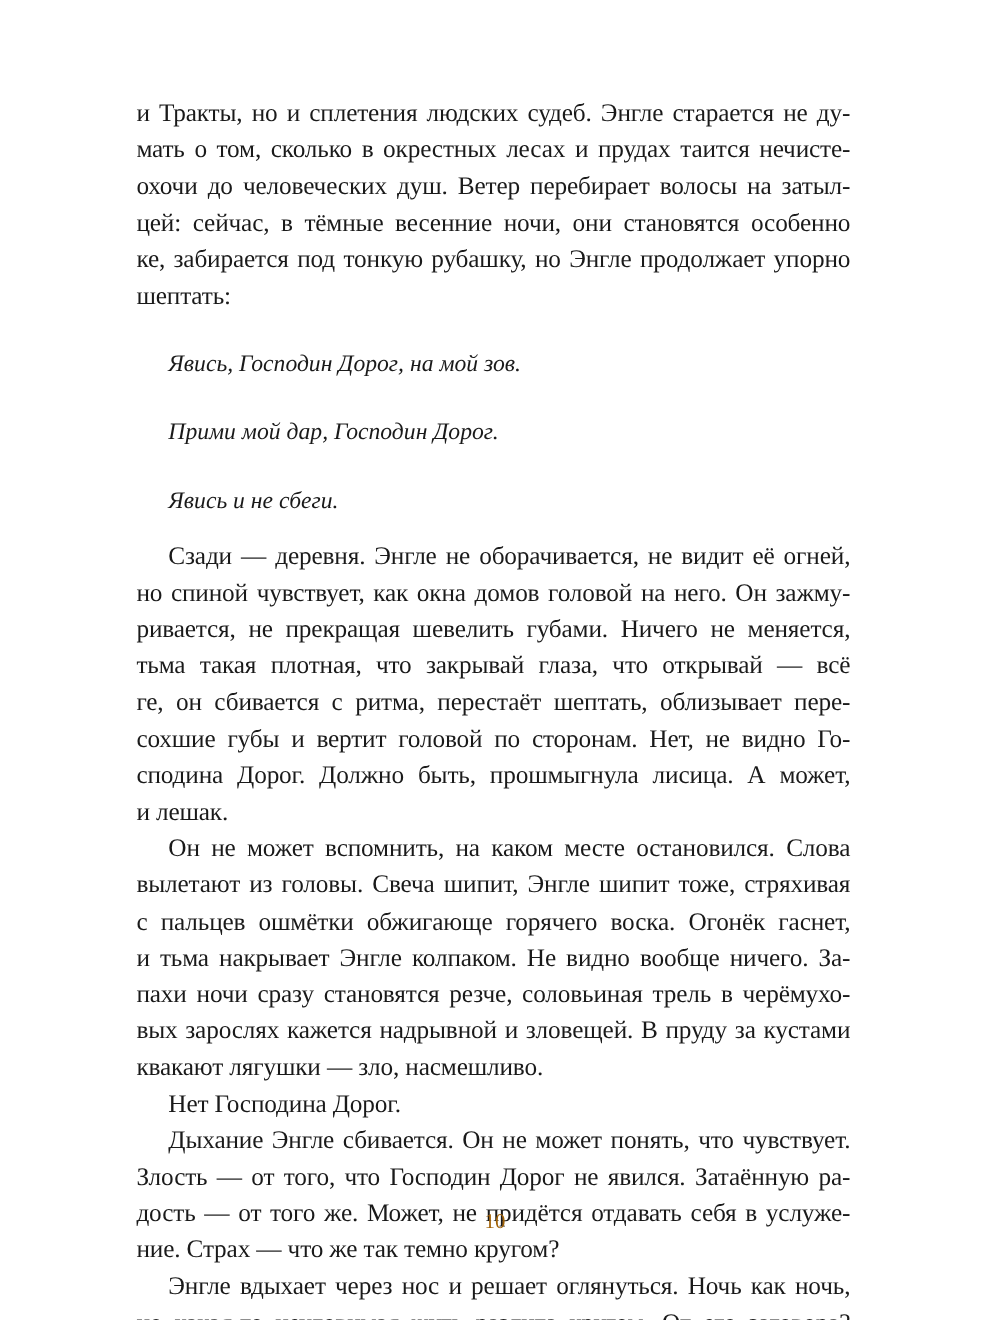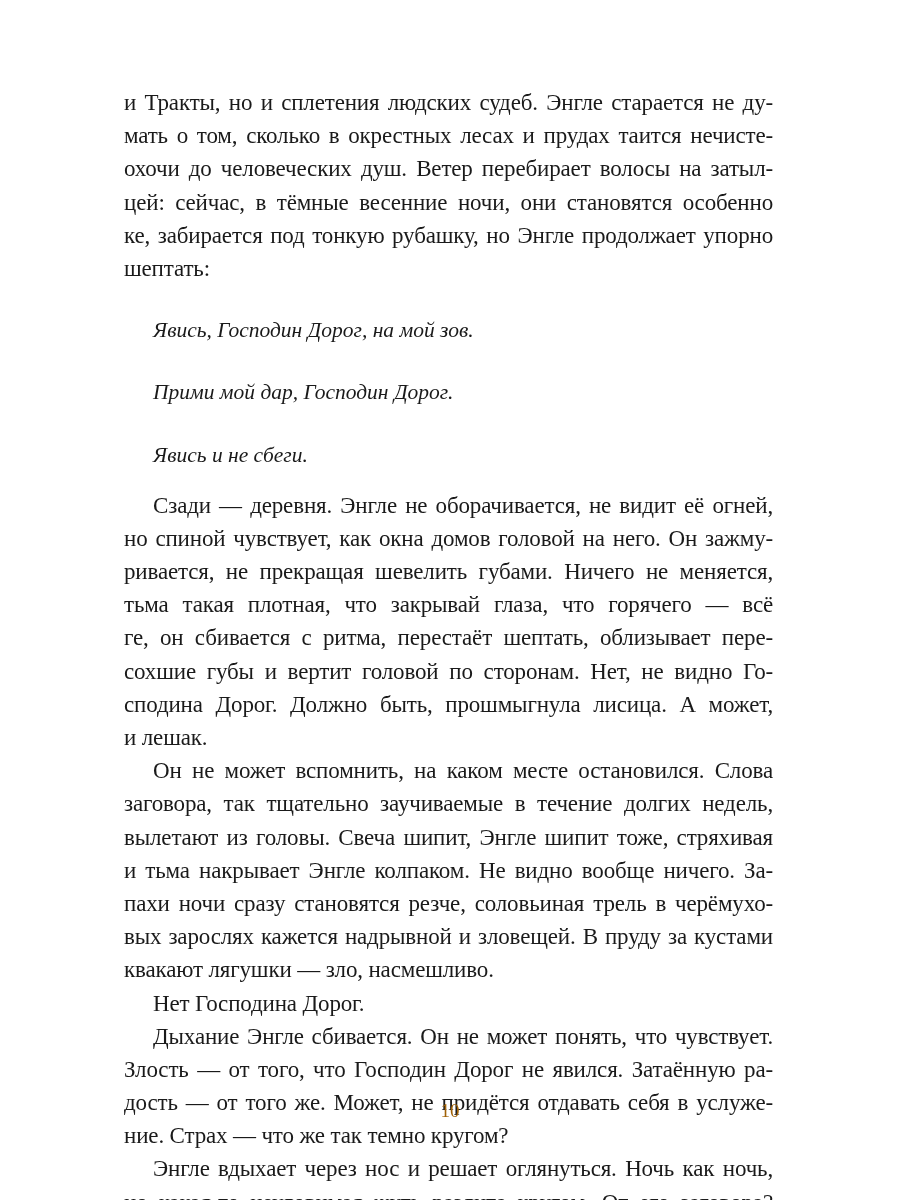--- a/index.html
+++ b/index.html
@@ -78,31 +78,31 @@
   <div class="verse">
     <span class="vline">Явись, Господин Дорог, на мой зов.</span>
     <span class="vline">Прими мой дар, Господин Дорог.</span>
     <span class="vline">Явись и не сбеги.</span>
   </div>
 
   <div>
     <span class="line indent">Сзади — деревня. Энгле не оборачивается, не видит её огней,</span>
     <span class="line">но спиной чувствует, как окна домов головой на него. Он зажму-</span>
     <span class="line">ривается, не прекращая шевелить губами. Ничего не меняется,</span>
-    <span class="line">тьма такая плотная, что закрывай глаза, что горячего — всё</span>
+    <span class="line">тьма такая плотная, что закрывай глаза, что открывай — всё</span>
     <span class="line">ге, он сбивается с ритма, перестаёт шептать, облизывает пере-</span>
     <span class="line">сохшие губы и вертит головой по сторонам. Нет, не видно Го-</span>
     <span class="line">сподина Дорог. Должно быть, прошмыгнула лисица. А может,</span>
     <span class="line last">и лешак.</span>
   </div>
 
   <div>
     <span class="line indent">Он не может вспомнить, на каком месте остановился. Слова</span>
-    <span class="line">заговора, так тщательно заучиваемые в течение долгих недель,</span>
     <span class="line">вылетают из головы. Свеча шипит, Энгле шипит тоже, стряхивая</span>
+    <span class="line">с пальцев ошмётки обжигающе горячего воска. Огонёк гаснет,</span>
     <span class="line">и тьма накрывает Энгле колпаком. Не видно вообще ничего. За-</span>
     <span class="line">пахи ночи сразу становятся резче, соловьиная трель в черёмухо-</span>
     <span class="line">вых зарослях кажется надрывной и зловещей. В пруду за кустами</span>
     <span class="line last">квакают лягушки — зло, насмешливо.</span>
   </div>
 
   <div>
     <span class="line indent last">Нет Господина Дорог.</span>
   </div>
 

